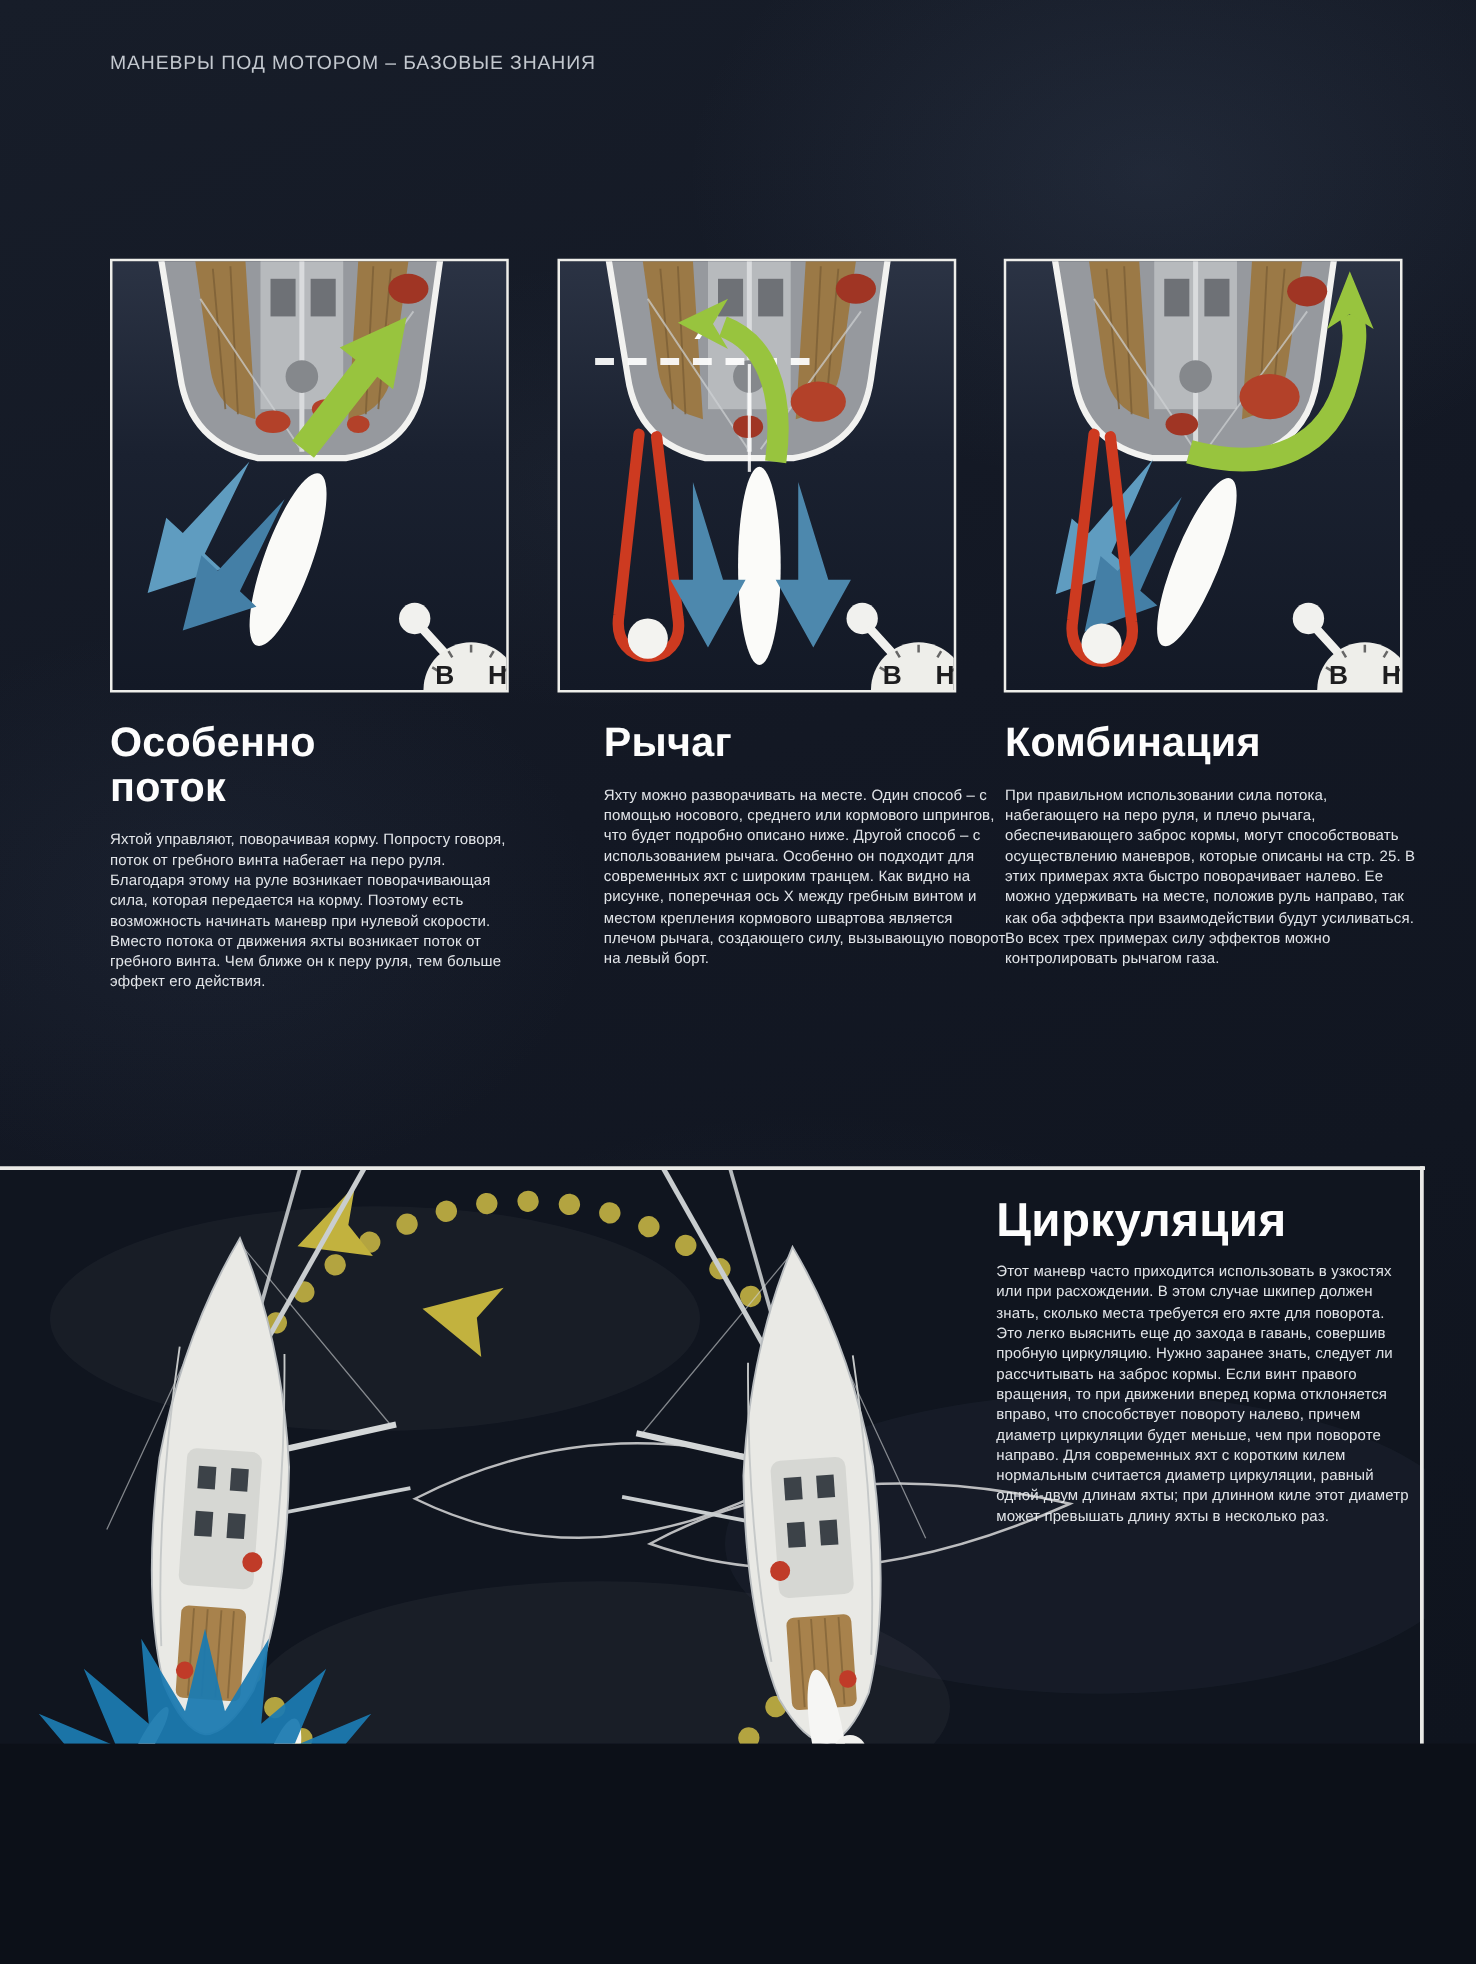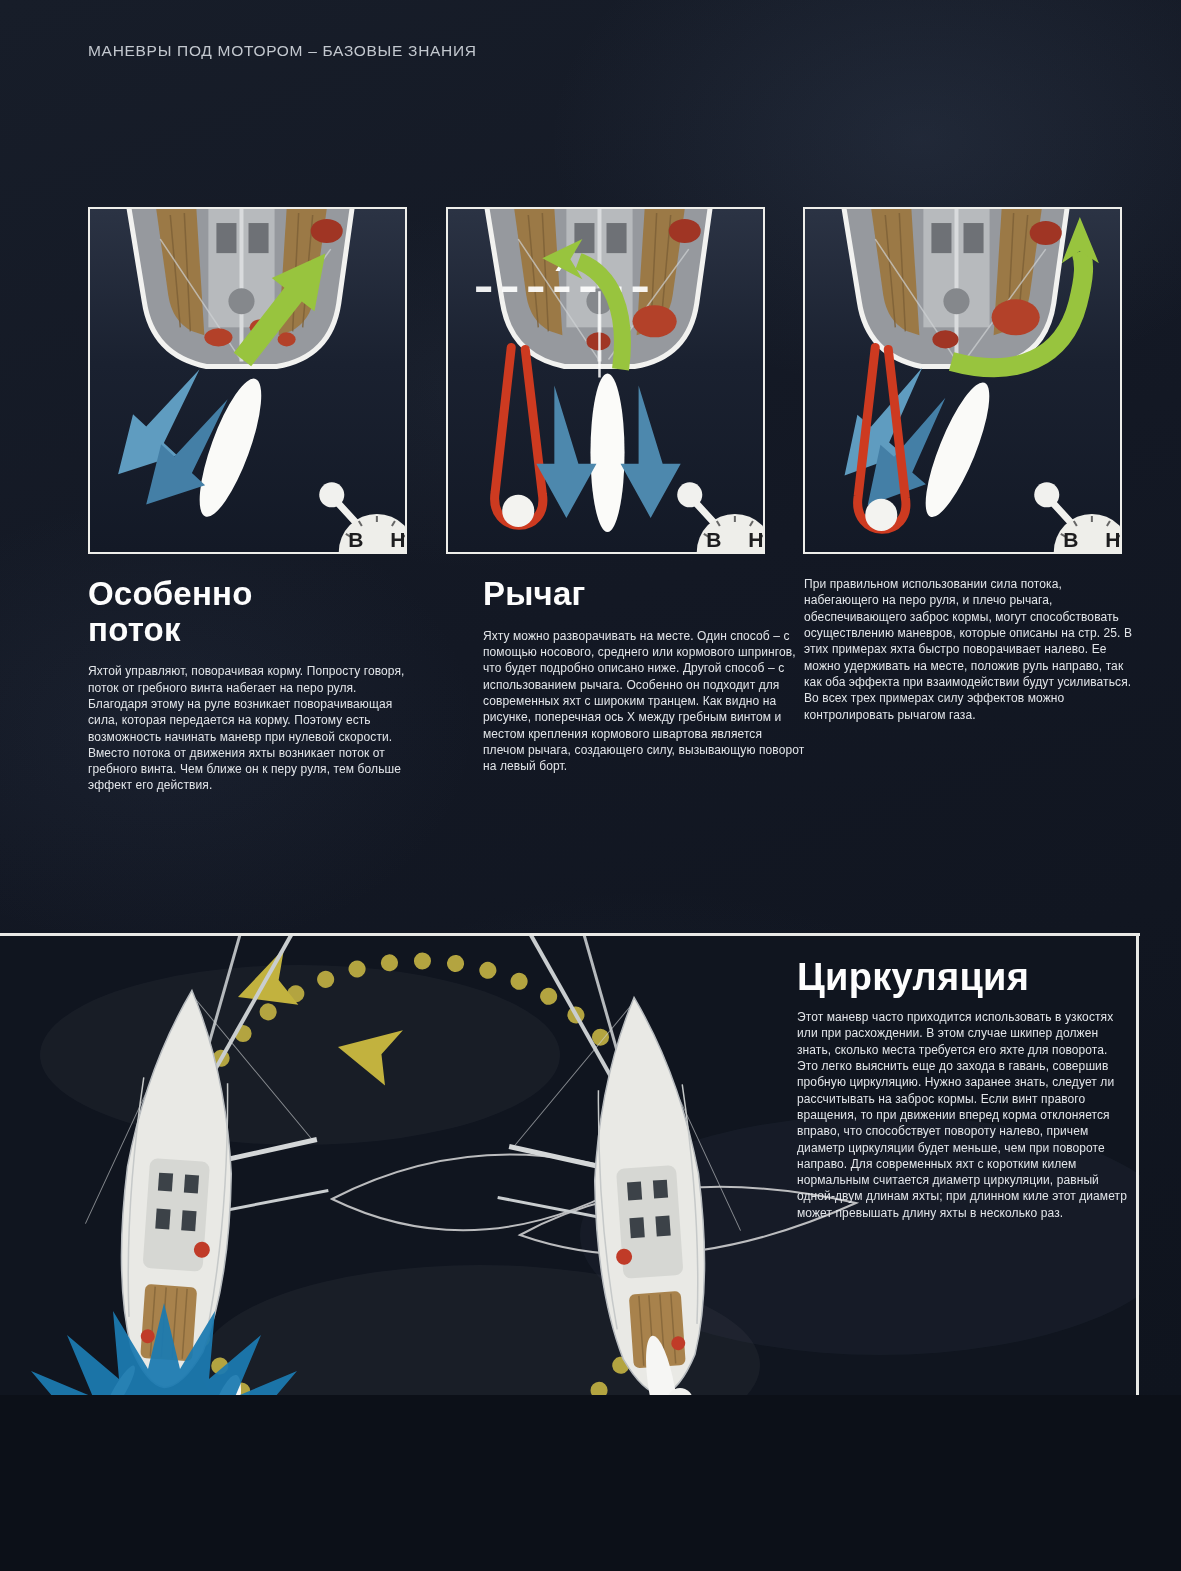--- a/index.html
+++ b/index.html
@@ -155,20 +155,21 @@
 
   <div class="col" style="left:88px;">
     <h2>Особенно поток</h2>
     <p>Яхтой управляют, поворачивая корму. Попросту говоря, поток от гребного винта набегает на перо руля. Благодаря этому на руле возникает поворачивающая сила, которая передается на корму. Поэтому есть возможность начинать маневр при нулевой скорости. Вместо потока от движения яхты возникает поток от гребного винта. Чем ближе он к перу руля, тем больше эффект его действия.</p>
   </div>
   <div class="col" style="left:447px;margin-left:36px;">
     <h2>Рычаг</h2>
     <p>Яхту можно разворачивать на месте. Один способ – с помощью носового, среднего или кормового шпрингов, что будет подробно описано ниже. Другой способ – с использованием рычага. Особенно он подходит для современных яхт с широким транцем. Как видно на рисунке, поперечная ось X между гребным винтом и местом крепления кормового швартова является плечом рычага, создающего силу, вызывающую поворот на левый борт.</p>
   </div>
   <div class="col" style="left:804px;width:330px;">
+    <h2 style="width:300px;">Комбинация</h2>
     <p>При правильном использовании сила потока, набегающего на перо руля, и плечо рычага, обеспечивающего заброс кормы, могут способствовать осуществлению маневров, которые описаны на стр. 25. В этих примерах яхта быстро поворачивает налево. Ее можно удерживать на месте, положив руль направо, так как оба эффекта при взаимодействии будут усиливаться. Во всех трех примерах силу эффектов можно контролировать рычагом газа.</p>
   </div>
 
   <svg id="bigphoto" width="1140" height="553" viewBox="0 0 1140 553">
     <rect x="0" y="0" width="1140" height="553" fill="#10151f"></rect>
     <ellipse cx="300" cy="120" rx="260" ry="90" fill="#ffffff" opacity="0.035"></ellipse>
     <ellipse cx="880" cy="300" rx="300" ry="120" fill="#8fa3c0" opacity="0.05"></ellipse>
     <ellipse cx="480" cy="430" rx="280" ry="100" fill="#ffffff" opacity="0.04"></ellipse>
     <circle cx="420" cy="278" r="252" fill="none" stroke="#b3a440" stroke-width="17" stroke-dasharray="0.1 33" stroke-linecap="round" transform="rotate(-8 420 278)"></circle>
     <path d="M0,0 L60,-30 L44,-2 L54,28 Z" transform="translate(238,62) rotate(-20)" fill="#c2b23e"></path>

